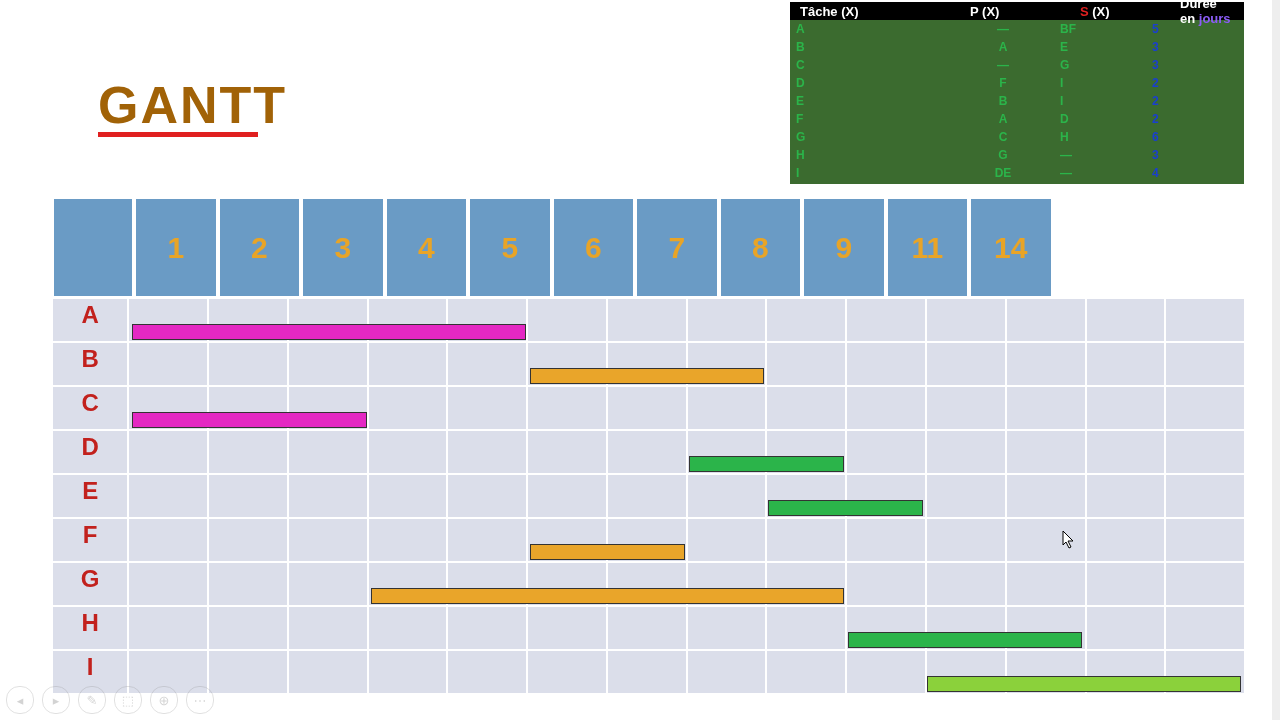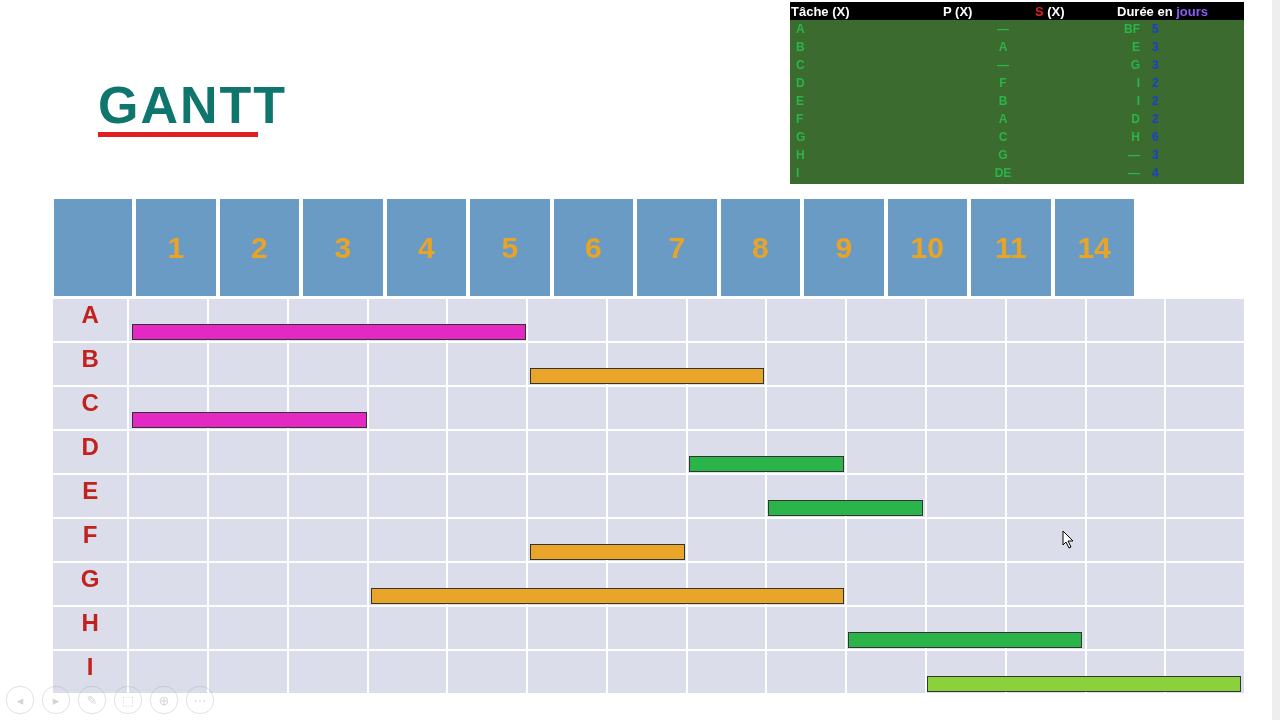--- a/index.html
+++ b/index.html
@@ -1,32 +1,32 @@
 <!DOCTYPE html>
 <html><head>
 <meta charset="utf-8">
 <style>
   html,body{margin:0;padding:0;width:1280px;height:720px;background:#fff;font-family:Arial,Helvetica,sans-serif;overflow:hidden}
-  .title{position:absolute;left:98px;top:75px;font-family:"Arial Black",Arial,sans-serif;font-weight:900;font-size:52px;color:#0f766e;letter-spacing:2px}
+  .title{position:absolute;left:98px;top:75px;font-family:"Arial Black",Arial,sans-serif;font-weight:900;font-size:52px;color:#a16207;letter-spacing:2px}
   .title-underline{position:absolute;left:98px;top:132px;width:160px;height:5px;background:#e02020}
   
   .dep{position:absolute;left:790px;top:2px;width:454px;height:182px;background:#3b6b2f;display:flex;flex-direction:column;font-size:13px}
   .dep .hdr{display:flex;background:#000;color:#fff;font-weight:bold;height:18px;align-items:center}
-  .dep .hdr div{padding:1px 1px}
+  .dep .hdr div{padding:1px 10px}
   .dep .hdr .h1{width:150px}
   .dep .hdr .h2{width:90px}
   .dep .hdr .h3{width:80px}
   .dep .hdr .h3 span{color:#e02020}
   .dep .hdr .h4{flex:1}
   .dep .hdr .h4 .j{color:#8b5cf6}
   .dep .row{display:flex;height:18px;align-items:center}
   .dep .row div{padding:0 6px;font-weight:bold;font-size:12px}
   .dep .row .c1{width:150px;color:#2bb44a}
   .dep .row .c2{width:90px;color:#2bb44a;text-align:center}
-  .dep .row .c3{width:80px;color:#2bb44a;text-align:right}
+  .dep .row .c3{width:80px;color:#2bb44a;text-align:left}
   .dep .row .c4{flex:1;color:#1a3fcf;text-align:left}
   
   .gwrap{position:absolute;left:52px;top:197px;width:1193px;height:498px}
   .ghdr{display:flex;height:101px}
   .ghdr .cell{border:2px solid #fff;background:#6a9bc5;display:flex;align-items:center;justify-content:center;font-family:"Arial Black",Arial,sans-serif;font-weight:900;color:#e8a427;font-size:30px}
   .ghdr .cell.first{width:78px}
   .ghdr .cell.day{width:79.5px}
   .gbody{display:flex;flex-direction:column}
   .grow{display:flex;height:44px}
   .grow .cell{border:1px solid #fff;background:#dbdeea;position:relative}
@@ -121,21 +121,20 @@
     <div class="cell first"></div>
   <div class="cell day">1</div>
       <div class="cell day">2</div>
       <div class="cell day">3</div>
       <div class="cell day">4</div>
       <div class="cell day">5</div>
       <div class="cell day">6</div>
       <div class="cell day">7</div>
       <div class="cell day">8</div>
       <div class="cell day">9</div>
-      <div class="cell day">10</div>
       <div class="cell day">11</div>
       <div class="cell day">14</div>
     </div>
   <div class="gbody" id="gbody">
       <div class="grow" style="position: relative;">
         <div class="cell first">A</div>
         <div class="cell day"></div>
         <div class="cell day"></div>
         <div class="cell day"></div>
         <div class="cell day"></div>

